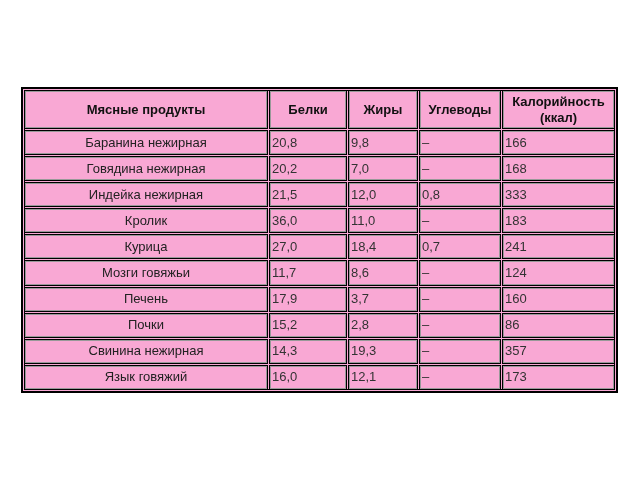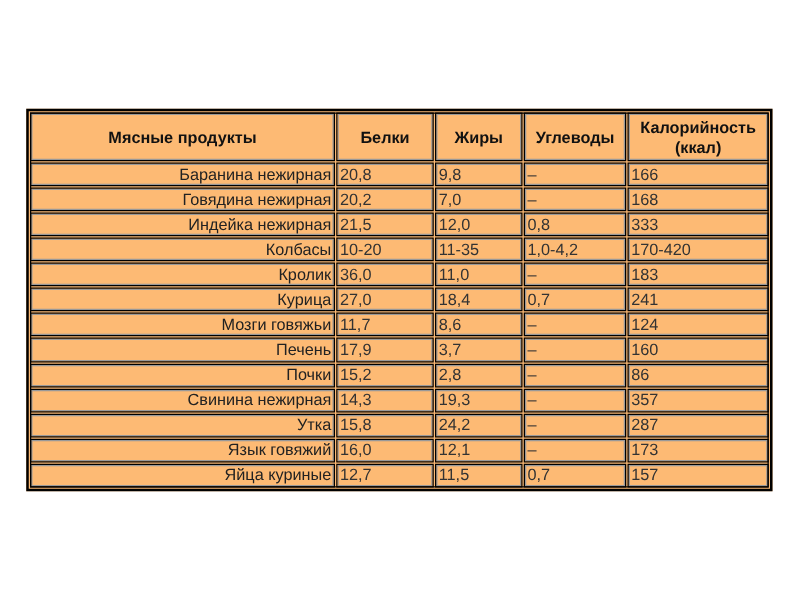--- a/index.html
+++ b/index.html
@@ -3,37 +3,37 @@
   <meta charset="utf-8">
   <style>
     html, body { margin: 0; padding: 0; background: #ffffff; }
     body { width: 640px; height: 480px; position: relative; overflow: hidden; }
     table.nutri {
       position: absolute; left: 21px; top: 87px;
       width: 597px; height: 306px;
       border-collapse: separate; border-spacing: 1px;
       border: 2px solid #000;
       outline: 1px solid #000; outline-offset: -4px;
-      background: #fdba74;
+      background: #f9a8d4;
       font-family: "Liberation Sans", sans-serif;
       font-size: 13px; color: #222;
     }
     table.nutri th, table.nutri td {
       border: 1px solid #000;
       box-shadow: inset 0 0 0 1px #999;
       padding: 0 2px;
       line-height: 16px;
     }
     table.nutri th {
       font-weight: bold; color: #111; text-align: center; font-size: 13px;
       height: 37px;
     }
     table.nutri td { height: 16px; }
     td.num { text-align: left; color: #333; }
-    td.name { text-align: right; color: #222; }
+    td.name { text-align: center; color: #222; }
     col.c0 { width: 244px; } col.c1 { width: 78px; } col.c2 { width: 70px; }
     col.c3 { width: 82px; } col.c4 { width: 113px; }
   </style>
 </head>
 <body>
 
 <table class="nutri">
   <colgroup>
       <col class="c0">
       <col class="c1">
@@ -66,27 +66,20 @@
         <td class="num">168</td>
       </tr>
       <tr>
         <td class="name">Индейка нежирная</td>
         <td class="num">21,5</td>
         <td class="num">12,0</td>
         <td class="num">0,8</td>
         <td class="num">333</td>
       </tr>
       <tr>
-        <td class="name">Колбасы</td>
-        <td class="num">10-20</td>
-        <td class="num">11-35</td>
-        <td class="num">1,0-4,2</td>
-        <td class="num">170-420</td>
-      </tr>
-      <tr>
         <td class="name">Кролик</td>
         <td class="num">36,0</td>
         <td class="num">11,0</td>
         <td class="num">–</td>
         <td class="num">183</td>
       </tr>
       <tr>
         <td class="name">Курица</td>
         <td class="num">27,0</td>
         <td class="num">18,4</td>
@@ -115,34 +108,20 @@
         <td class="num">86</td>
       </tr>
       <tr>
         <td class="name">Свинина нежирная</td>
         <td class="num">14,3</td>
         <td class="num">19,3</td>
         <td class="num">–</td>
         <td class="num">357</td>
       </tr>
       <tr>
-        <td class="name">Утка</td>
-        <td class="num">15,8</td>
-        <td class="num">24,2</td>
-        <td class="num">–</td>
-        <td class="num">287</td>
-      </tr>
-      <tr>
         <td class="name">Язык говяжий</td>
         <td class="num">16,0</td>
         <td class="num">12,1</td>
         <td class="num">–</td>
         <td class="num">173</td>
       </tr>
-      <tr>
-        <td class="name">Яйца куриные</td>
-        <td class="num">12,7</td>
-        <td class="num">11,5</td>
-        <td class="num">0,7</td>
-        <td class="num">157</td>
-      </tr>
     </tbody>
 </table>
 
 </body></html>

